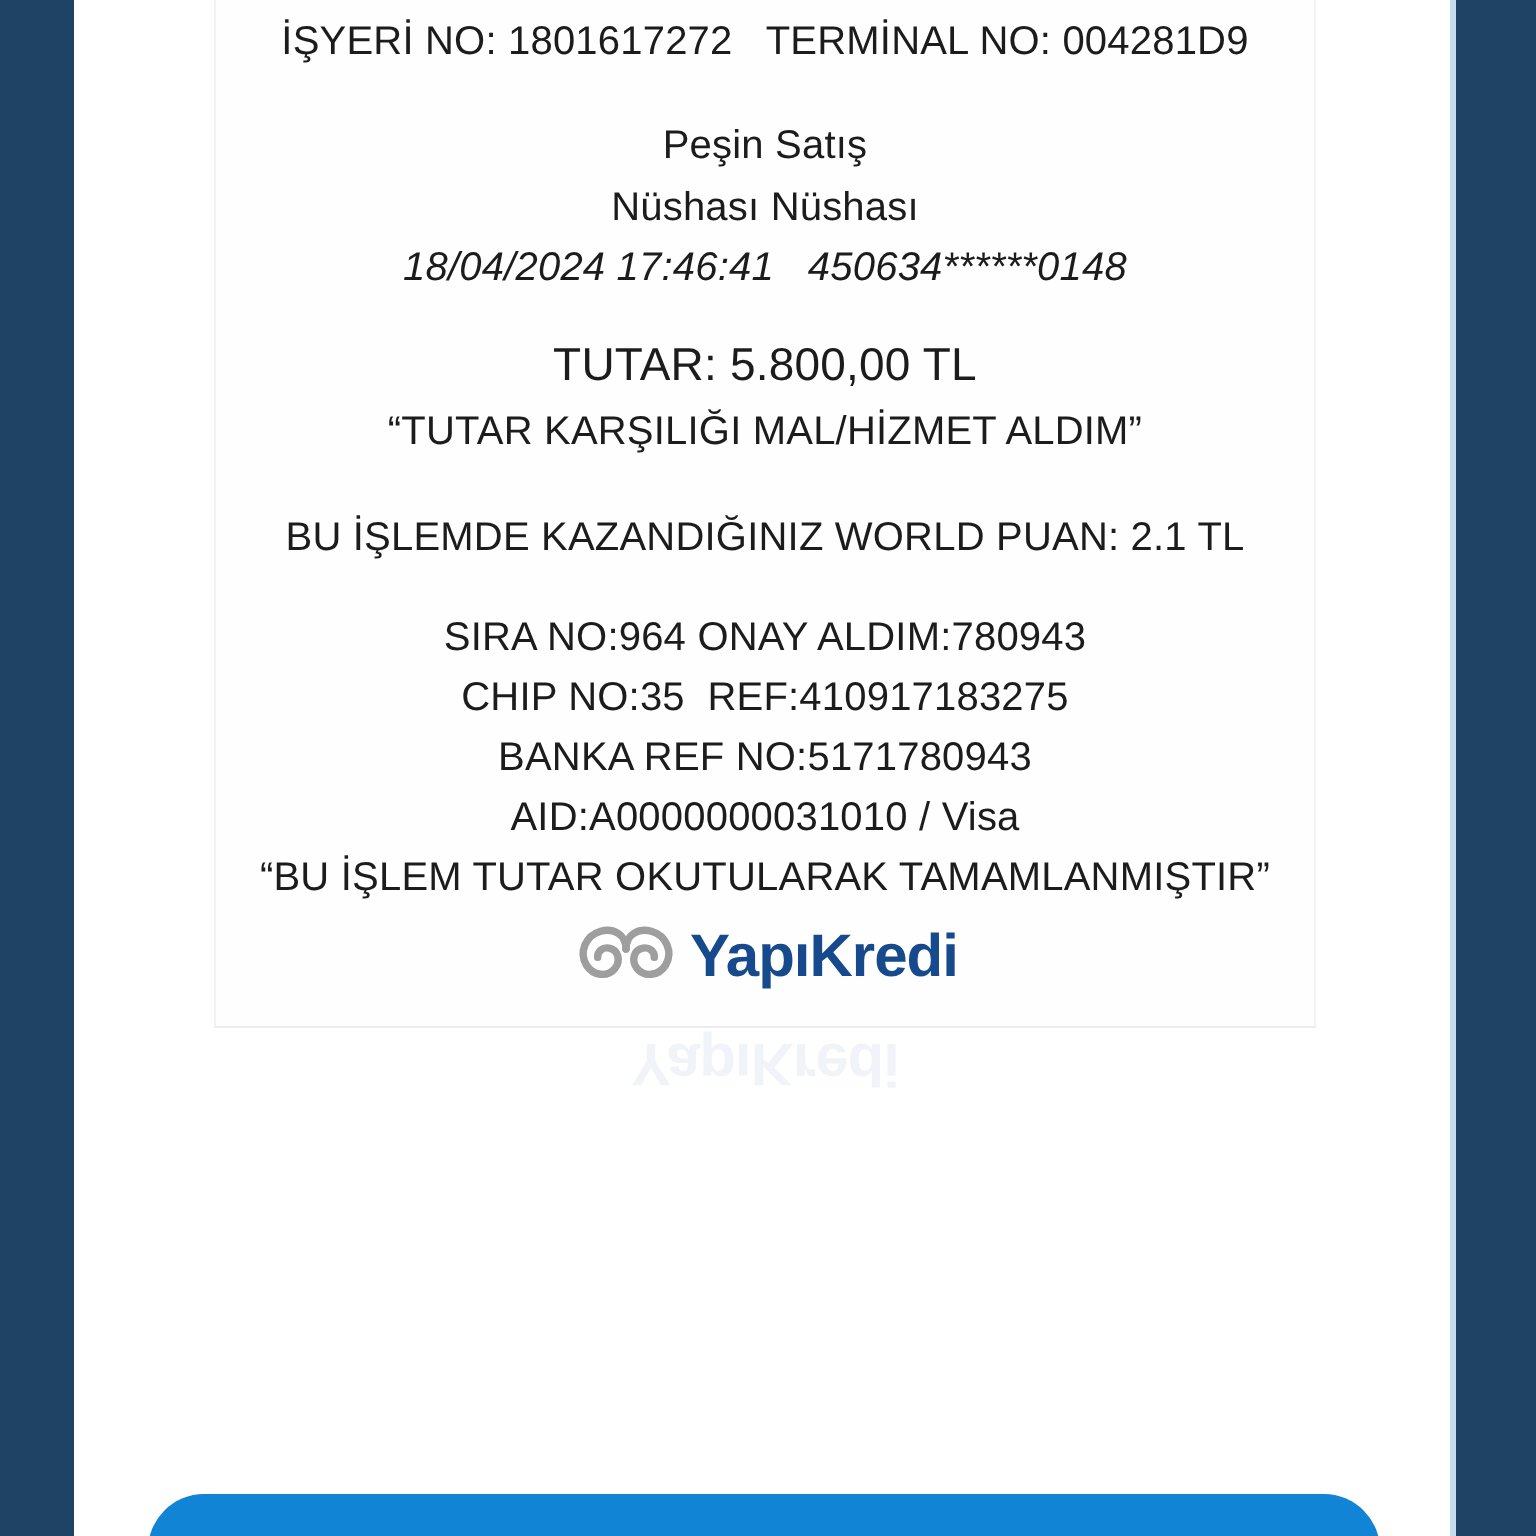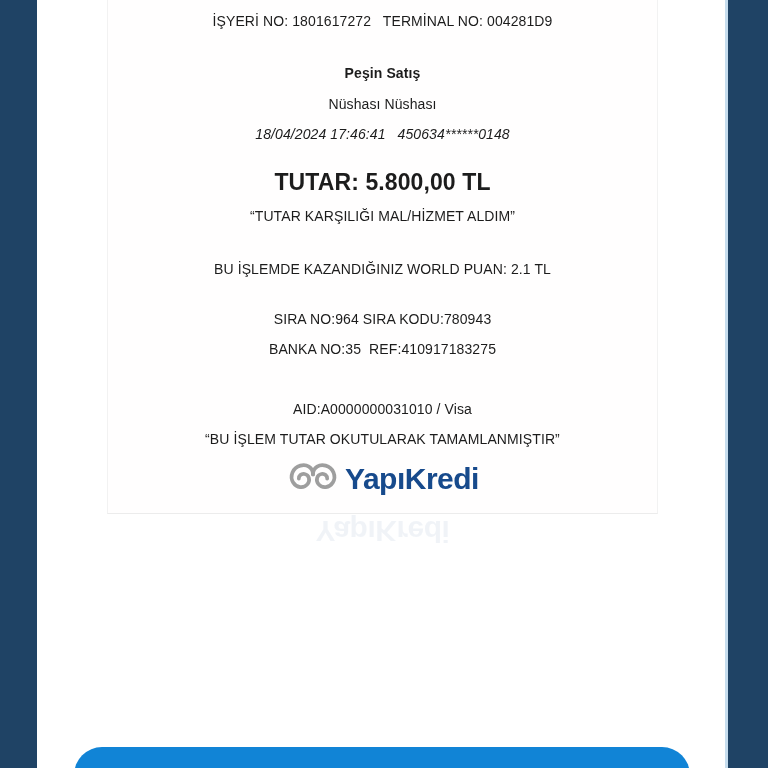--- a/index.html
+++ b/index.html
@@ -37,26 +37,26 @@
     border-left: 1px solid #f2f2f2;
     border-right: 1px solid #f2f2f2;
     border-bottom: 1px solid #ececec;
   }
   .line {
     position: absolute;
     left: 0;
     width: 100%;
     text-align: center;
     white-space: pre-wrap;
-    font-size: 14px;
+    font-size: 20px;
     line-height: 24px;
     color: var(--text-color, #1c1c1c);
     letter-spacing: 0.1px;
   }
-  .bold { font-weight: bold; text-align: center; }
+  .bold { font-weight: normal; text-align: center; }
   .amount { font-size: 23px; line-height: 26px; }
 
   .l-merchant   { top: 9px; }
   .l-type       { top: 61px; }
   .l-copy       { top: 92px; }
   .l-datetime   { top: 122px; font-style: italic; }
   .l-amount     { top: 169px; }
   .l-disclaimer { top: 204px; }
   .l-worldpuan  { top: 257px; }
   .l-sira       { top: 307px; }
@@ -124,24 +124,25 @@
     <div class="line l-copy">Nüshası Nüshası</div>
 
     <div class="line l-datetime">18/04/2024 17:46:41   450634******0148</div>
 
     <div class="line bold amount l-amount">TUTAR: 5.800,00 TL</div>
 
     <div class="line l-disclaimer">“TUTAR KARŞILIĞI MAL/HİZMET ALDIM”</div>
 
     <div class="line l-worldpuan">BU İŞLEMDE KAZANDIĞINIZ WORLD PUAN: 2.1 TL</div>
 
-    <div class="line l-sira">SIRA NO:964 SIRA KODU:780943</div>
+    <div class="line l-sira">SIRA NO:964 ONAY ALDIM:780943</div>
 
-    <div class="line l-grup">BANKA NO:35  REF:410917183275</div>
+    <div class="line l-grup">CHIP NO:35  REF:410917183275</div>
 
+    <div class="line l-bankaref">BANKA REF NO:5171780943</div>
 
     <div class="line l-aid">AID:A0000000031010 / Visa</div>
 
     <div class="line l-chip">“BU İŞLEM TUTAR OKUTULARAK TAMAMLANMIŞTIR”</div>
 
     <div class="logo-row">
       <span class="horns-icon">
         <svg width="54" height="36" viewBox="0 0 64 40" fill="none" xmlns="http://www.w3.org/2000/svg">
           <g stroke="#9e9e9e" stroke-width="4.4" stroke-linecap="round" fill="none">
             <path d="M 32 17 C 32 8, 24 4.5, 17 6.5 C 8 9, 4 19, 8.5 26.5 C 12.5 33, 21 34, 25.5 28.5 C 29 24, 27.5 17.5, 22 16.5 C 18 15.8, 15 18.5, 15.2 22"></path>

